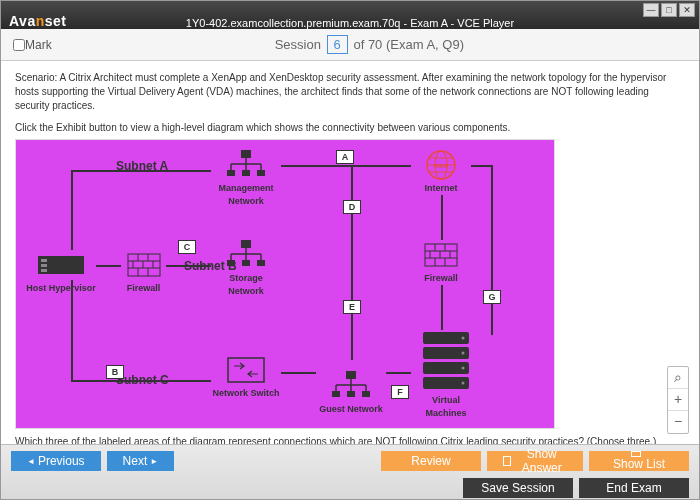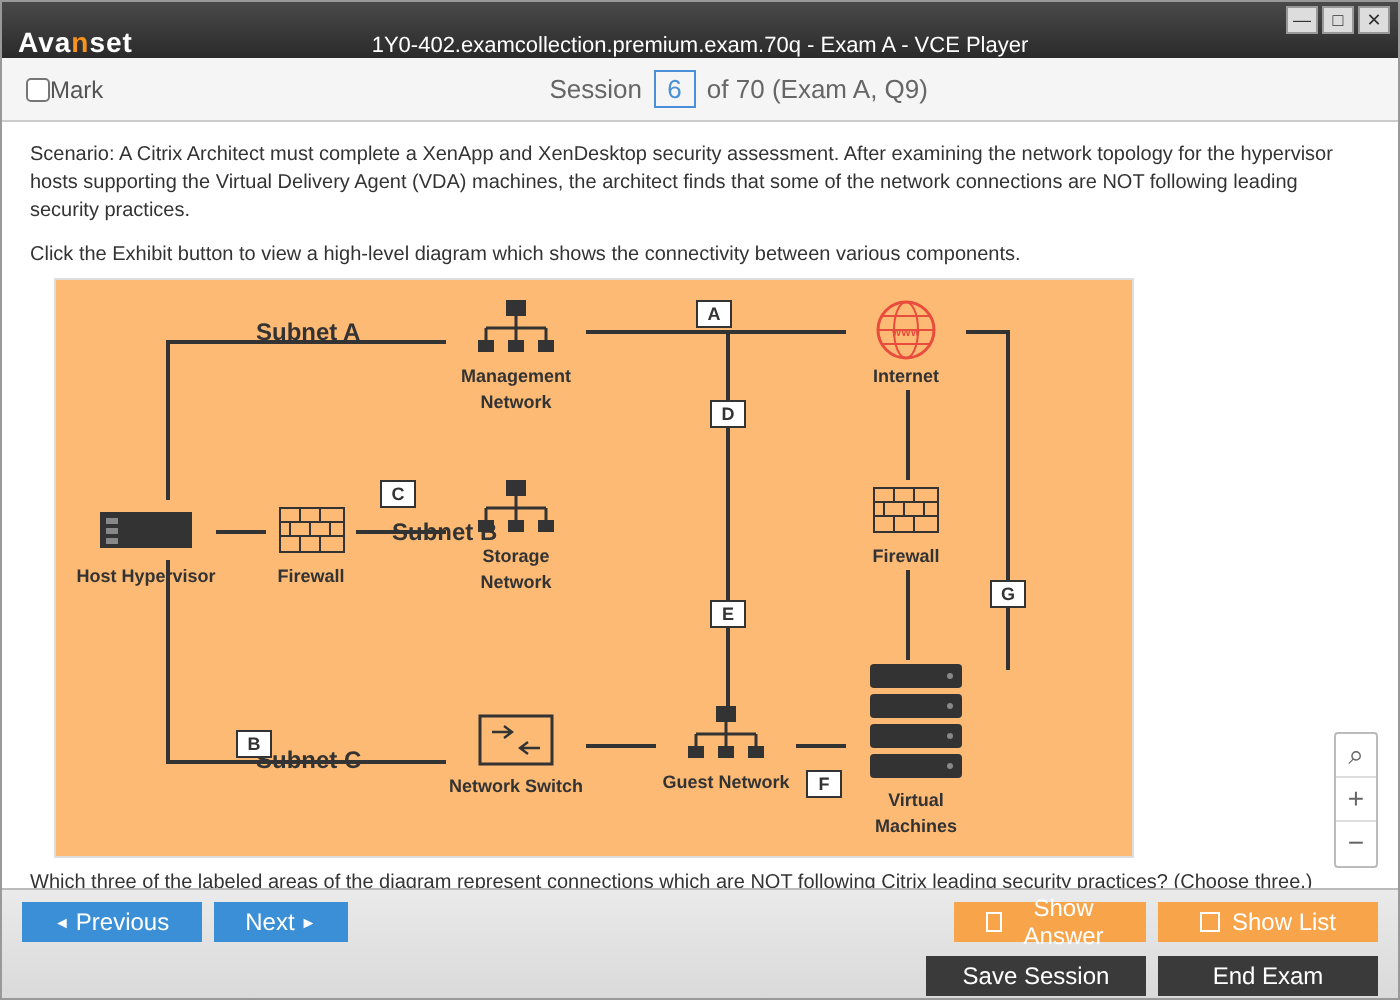--- a/index.html
+++ b/index.html
@@ -12,21 +12,21 @@
     .win-btn { width: 16px; height: 14px; background: #ddd; border: 1px solid #999; font-size: 9px; display: flex; align-items: center; justify-content: center; cursor: pointer; color: #333; }
     .question-bar { background: #f5f5f5; border-bottom: 1px solid #ccc; padding: 6px 12px; display: flex; align-items: center; font-size: 12px; color: #555; }
     .mark-box { display: flex; align-items: center; gap: 0; }
     .mark-box input { width: 12px; height: 12px; }
     .q-center { flex: 1; text-align: center; color: #666; font-size: 13px; }
     .q-num { display: inline-block; border: 1px solid #4a90d9; padding: 1px 6px; color: #4a90d9; margin: 0 2px; }
     .content { padding: 10px 14px; height: 383px; overflow: hidden; position: relative; color: #333; line-height: 1.4; }
     .scenario { font-size: 10px; margin-bottom: 8px; }
     .scenario b { font-weight: normal; }
     .instr { font-size: 10px; margin-bottom: 4px; }
-    .diagram { border: 1px solid #ddd; width: 540px; height: 290px; margin: 4px 12px; position: relative; background: #fdba74; }
+    .diagram { border: 1px solid #ddd; width: 540px; height: 290px; margin: 4px 0; position: relative; background: #d946ef; }
     .node { position: absolute; text-align: center; font-size: 9px; font-weight: bold; color: #333; }
     .icon-box { width: 40px; height: 30px; margin: 0 auto 2px; display: flex; align-items: center; justify-content: center; }
     .lbl-box { position: absolute; border: 1px solid #333; background: #fff; width: 18px; height: 14px; font-size: 9px; display: flex; align-items: center; justify-content: center; font-weight: bold; }
     .subnet-lbl { position: absolute; font-size: 12px; font-weight: bold; }
     .arrow { position: absolute; background: #333; }
     .arrow.h { height: 1.5px; }
     .arrow.v { width: 1.5px; }
     .qtext { font-size: 10px; margin-top: 6px; }
     .zoom-ctrl { position: absolute; right: 10px; bottom: 10px; width: 22px; border: 1px solid #bbb; background: #fff; border-radius: 2px; }
     .zoom-btn { height: 22px; display: flex; align-items: center; justify-content: center; font-size: 14px; color: #666; border-bottom: 1px solid #ddd; cursor: pointer; }
@@ -150,21 +150,21 @@
       <div class="icon-box">
         <svg width="36" height="24">
             <rect x="0" y="0" width="36" height="24" fill="none" stroke="#333" stroke-width="1.5"></rect>
             <path d="M6 8 L16 8 M12 5 L16 8 L12 11" stroke="#333" fill="none" stroke-width="1.2"></path>
             <path d="M30 16 L20 16 M24 13 L20 16 L24 19" stroke="#333" fill="none" stroke-width="1.2"></path>
           </svg>
       </div>
       <div>Network Switch</div>
     </div>
 
-    <div class="node" style="left:300px;top:213px;width:70px;">
+    <div class="node" style="left:300px;top:231px;width:70px;">
       <div class="icon-box">
         <svg width="40" height="30">
             <rect x="15" y="0" width="10" height="8" fill="#333"></rect>
             <line x1="20" y1="8" x2="20" y2="14" stroke="#333" stroke-width="1.5"></line>
             <line x1="5" y1="14" x2="35" y2="14" stroke="#333" stroke-width="1.5"></line>
             <line x1="5" y1="14" x2="5" y2="20" stroke="#333" stroke-width="1.5"></line>
             <line x1="20" y1="14" x2="20" y2="20" stroke="#333" stroke-width="1.5"></line>
             <line x1="35" y1="14" x2="35" y2="20" stroke="#333" stroke-width="1.5"></line>
             <rect x="1" y="20" width="8" height="6" fill="#333"></rect>
             <rect x="16" y="20" width="8" height="6" fill="#333"></rect>
@@ -257,25 +257,28 @@
 
 <div class="footer">
   <div class="footer-row1">
     <button class="btn blue arrow-l">
         <span>Previous</span>
       </button>
     <button class="btn blue arrow-r">
         <span>Next</span>
       </button>
     <div class="spacer"></div>
+    <button class="btn orange" style="width:100px;">
+        <span>Review</span>
+      </button>
     <button class="btn orange" style="width:96px;">
         <span class="chk"></span>
         <span>Show Answer</span>
       </button>
-    <button class="btn orange" style="width:110px;">
+    <button class="btn orange" style="width:100px;flex-direction:column;">
         <span class="chk"></span>
         <span>Show List</span>
       </button>
   </div>
   <div class="footer-row2">
     <button class="btn dark" style="width:110px;">
         <span>Save Session</span>
       </button>
     <button class="btn dark" style="width:110px;">
         <span>End Exam</span>

